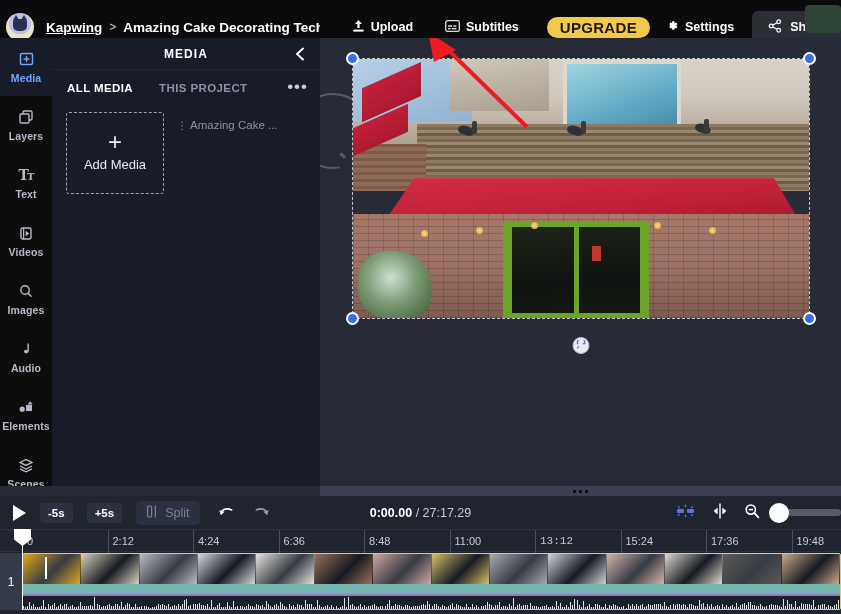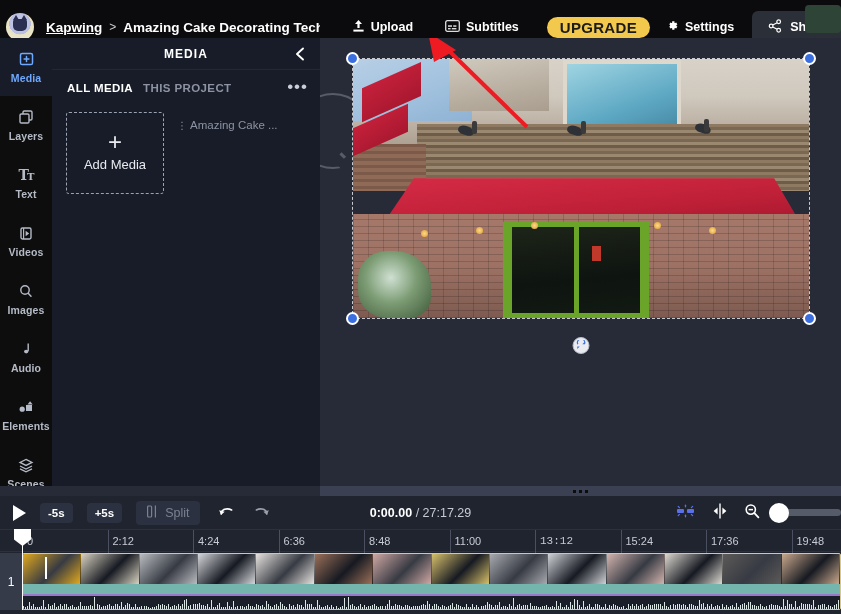--- a/index.html
+++ b/index.html
@@ -100,21 +100,21 @@
   #collapse-btn {
     position: absolute; right: 10px; top: 6px; width: 20px; height: 20px;
     cursor: pointer; color: #fff;
   }
   #media-tabs {
     display: flex; align-items: center; padding: 12px 15px 0 15px;
     position: relative;
   }
   .mtab { font-size: 11.5px; font-weight: bold; letter-spacing: .4px; cursor: pointer; }
   .mtab.sel { color: #ffffff; }
-  .mtab.unsel { color: #8d93a3; margin-left: 10px; }
+  .mtab.unsel { color: #8d93a3; margin-left: 26px; }
   #media-more {
     position: absolute; right: 12px; top: 10px; color: #c9cedb;
     font-size: 17px; letter-spacing: 1px; cursor: pointer; line-height: 14px;
   }
   #media-grid {
     display: flex; gap: 13px; padding: 18px 14px 0 14px;
   }
   #add-media {
     width: 98px; height: 82px; border: 1.5px dashed #9ba2b2; border-radius: 3px;
     display: flex; flex-direction: column; align-items: center; justify-content: center;

